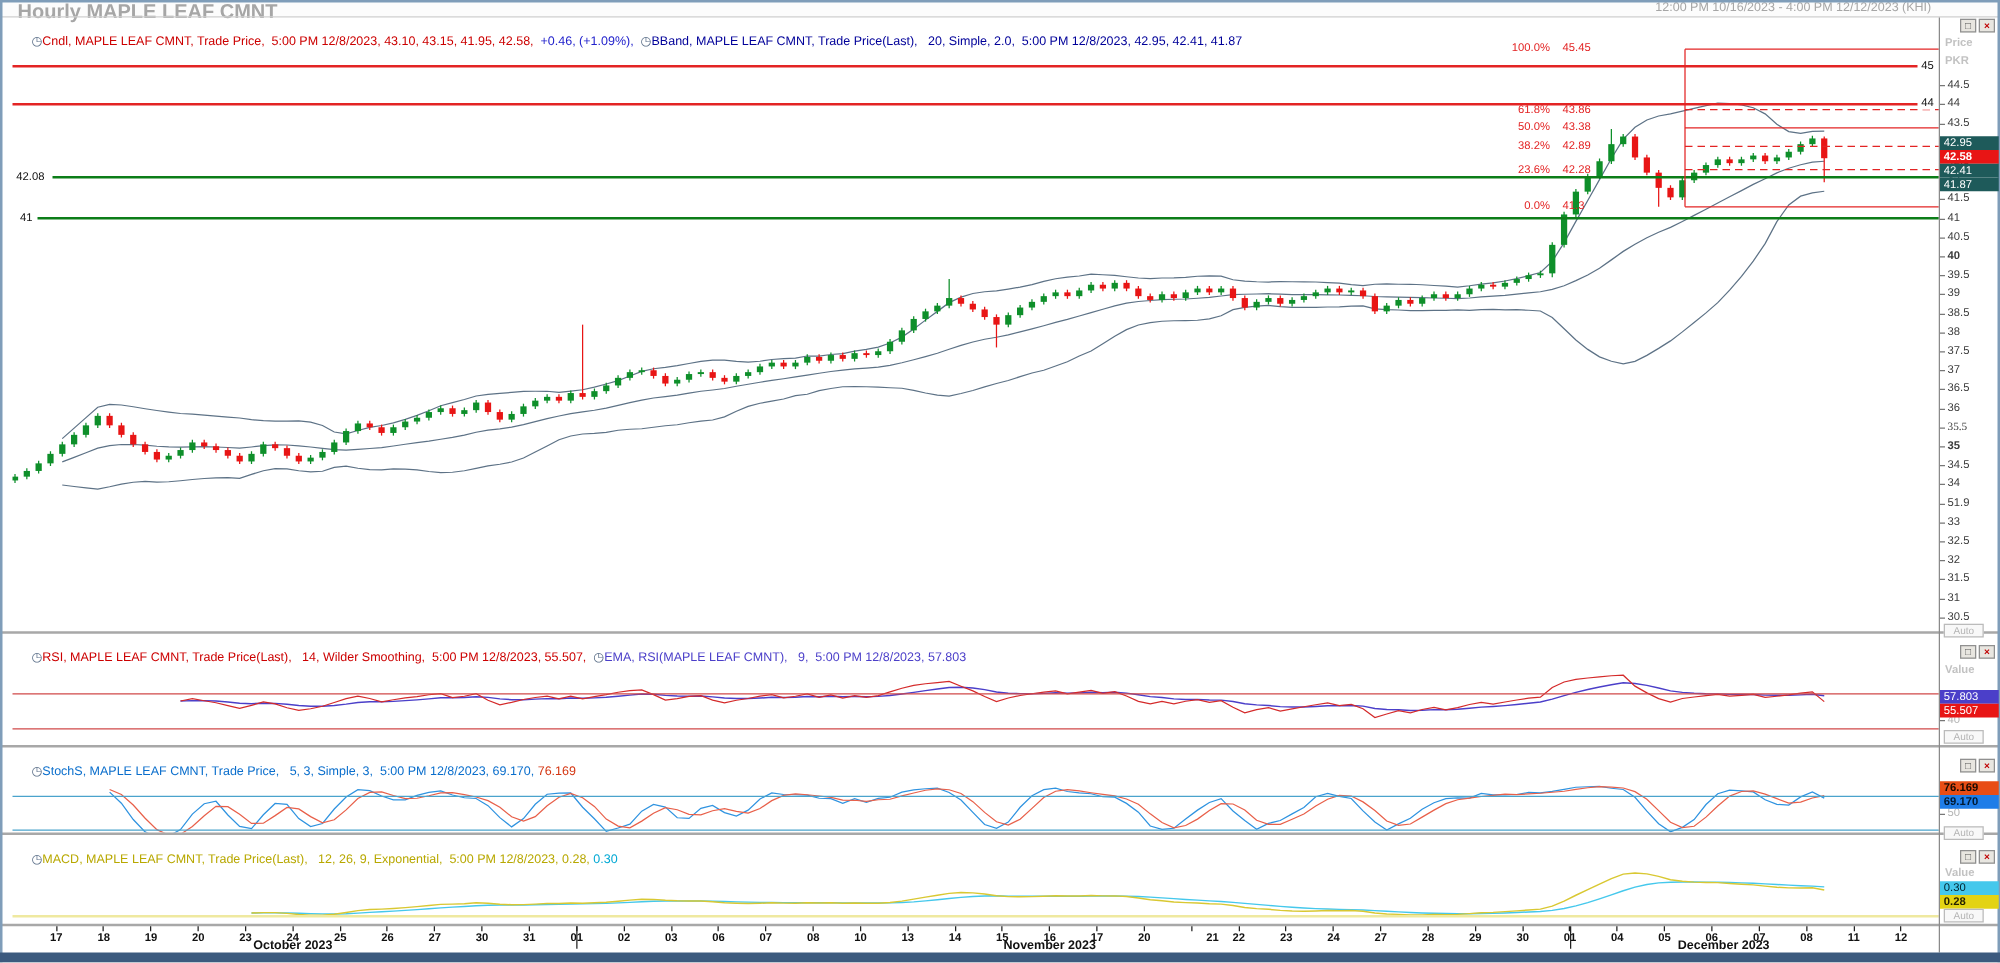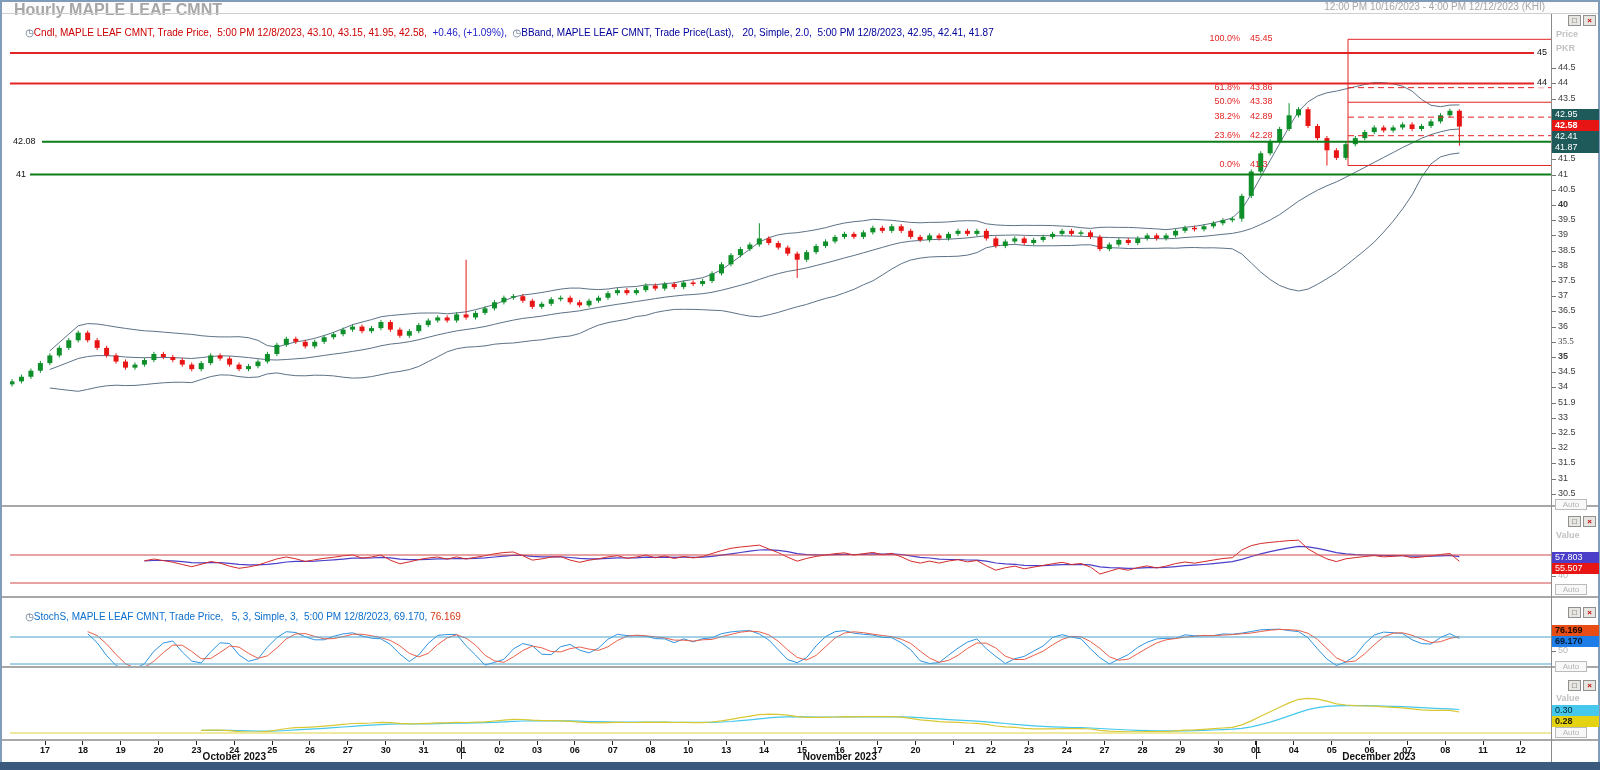--- a/index.html
+++ b/index.html
@@ -401,25 +401,31 @@
   <div class="titlebar">
     <div class="title">Hourly MAPLE LEAF CMNT</div>
     <div class="trange">12:00 PM 10/16/2023 - 4:00 PM 12/12/2023 (KHI)</div>
   </div>
   <div class="tsep"></div>
 
   <div class="legend legend-price">
     <span class="lic">◷</span><span class="c-red">Cndl, MAPLE LEAF CMNT, Trade Price,  5:00 PM 12/8/2023, 43.10, 43.15, 41.95, 42.58,  </span><span class="c-blue">+0.46, (+1.09%),  </span><span class="lic">◷</span><span class="c-navy">BBand, MAPLE LEAF CMNT, Trade Price(Last),   20, Simple, 2.0,  5:00 PM 12/8/2023, 42.95, 42.41, 41.87</span>
   </div>
 
+  <div class="legend legend-rsi">
+    <span class="lic">◷</span><span class="c-red">RSI, MAPLE LEAF CMNT, Trade Price(Last),   14, Wilder Smoothing,  5:00 PM 12/8/2023, 55.507,  </span><span class="lic">◷</span><span class="c-violet">EMA, RSI(MAPLE LEAF CMNT),   9,  5:00 PM 12/8/2023, 57.803</span>
+  </div>
 
   <div class="legend legend-stoch">
     <span class="lic">◷</span><span class="c-sblue">StochS, MAPLE LEAF CMNT, Trade Price,   5, 3, Simple, 3,  5:00 PM 12/8/2023, 69.170, </span><span class="c-orange">76.169</span>
   </div>
 
+  <div class="legend legend-macd">
+    <span class="lic">◷</span><span class="c-yellow">MACD, MAPLE LEAF CMNT, Trade Price(Last),   12, 26, 9, Exponential,  5:00 PM 12/8/2023, 0.28, </span><span class="c-cyan">0.30</span>
+  </div>
 
   <div class="hsep" style="top:505px"></div>
   <div class="hsep" style="top:596px"></div>
   <div class="hsep" style="top:666px"></div>
   <div class="hsep" style="top:739px"></div>
   <div class="vsep"></div>
 
   <div class="wicon" style="left:1568px;top:15px">□</div>
   <div class="wicon close" style="left:1583px;top:15px">×</div>
   <div class="wicon" style="left:1568px;top:516px">□</div>

